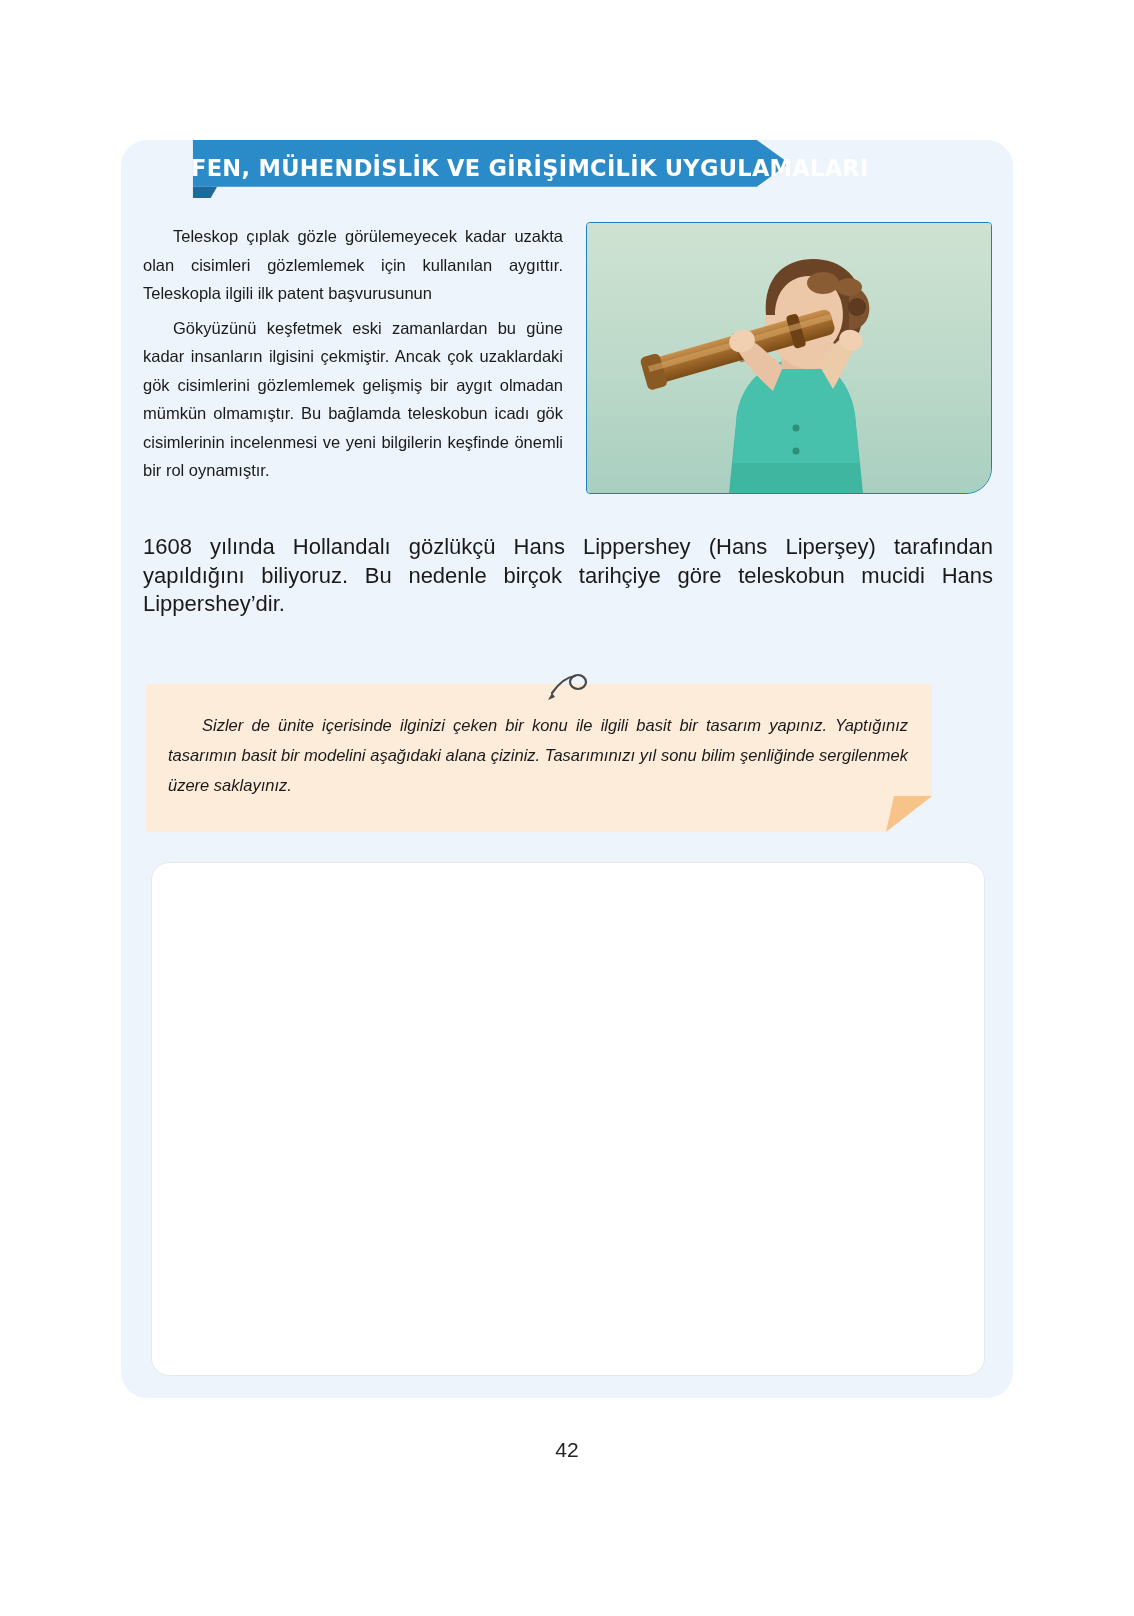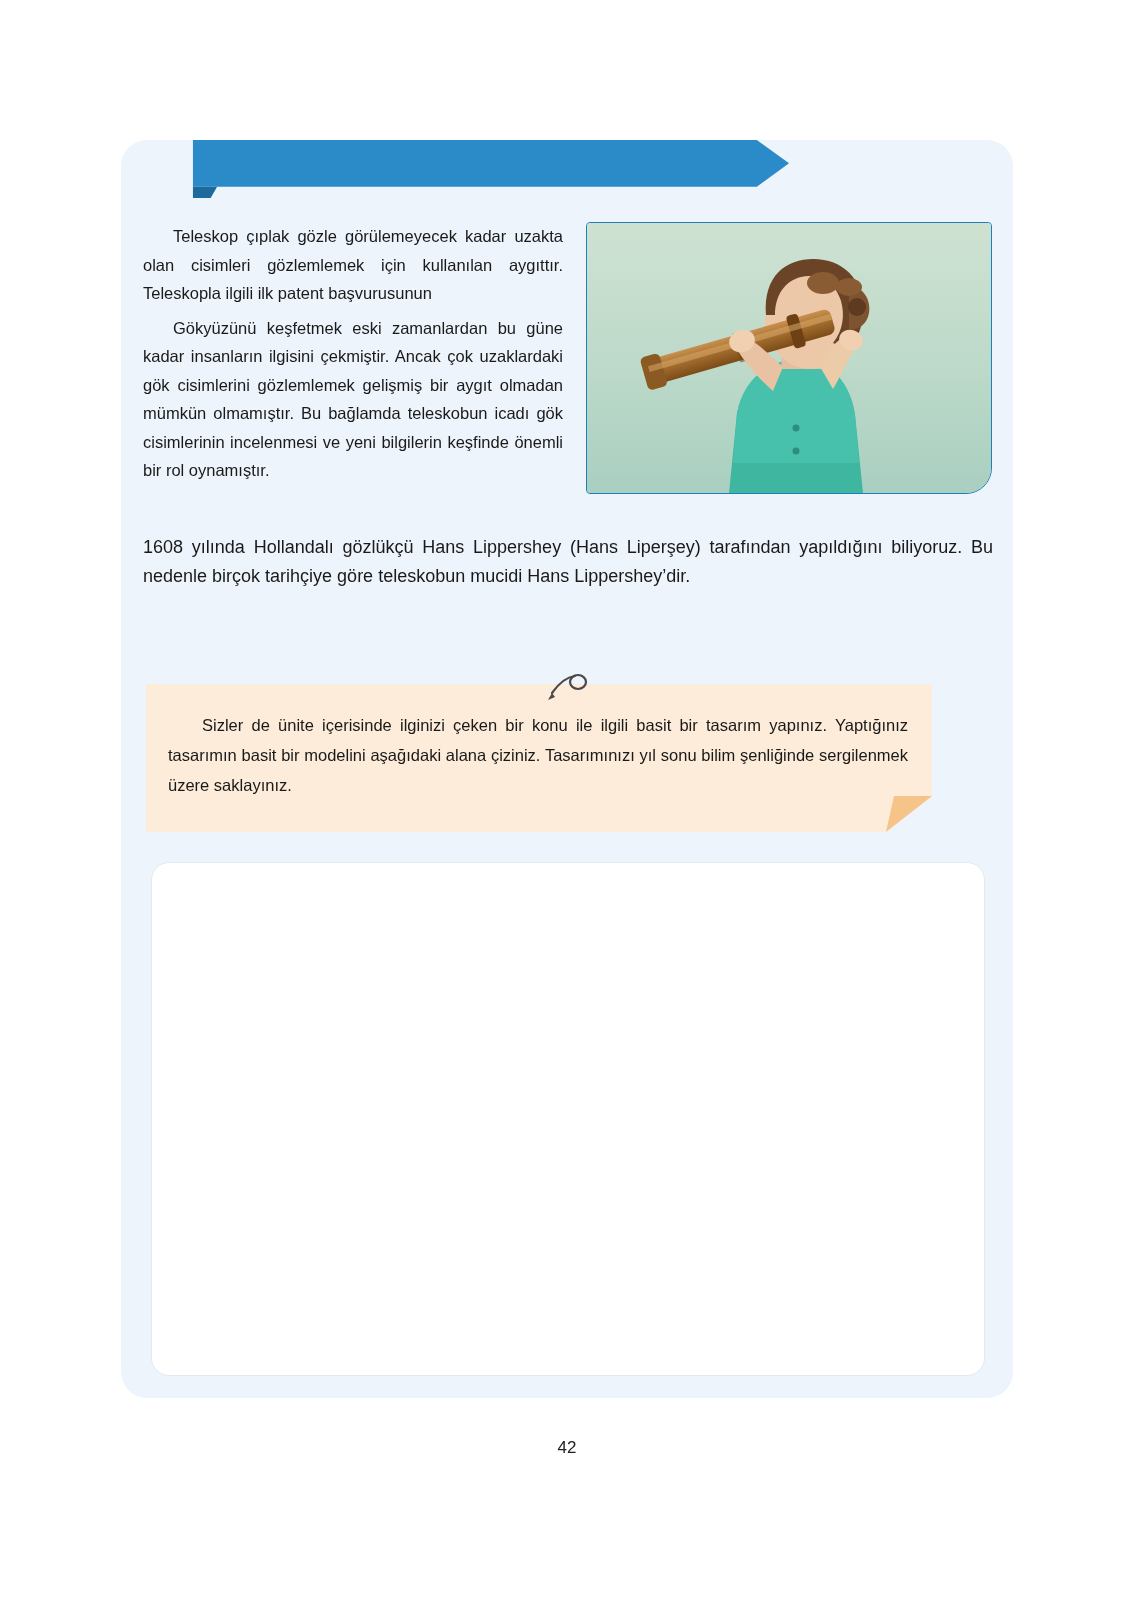--- a/index.html
+++ b/index.html
@@ -73,21 +73,21 @@
     color: #1a1a1a;
     text-align: justify;
   }
   .text-col p { margin: 0 0 6px 0; text-indent: 30px; }
 
   .text-full {
     position: absolute;
     left: 143px;
     top: 533px;
     width: 850px;
-    font-size: 18px;
+    font-size: 22px;
     line-height: 28.5px;
     color: #1a1a1a;
     text-align: justify;
   }
   .text-full p { margin: 0; }
 
   .text-full2 {
     position: absolute;
     left: 143px;
     top: 604px;
@@ -127,20 +127,21 @@
     width: 786px;
     height: 148px;
   }
   .note-text {
     position: absolute;
     left: 22px;
     top: 26px;
     width: 740px;
     font-size: 16.5px;
     line-height: 30px;
+    font-style: italic;
     color: #1a1a1a;
     text-align: justify;
   }
   .note-text p { margin: 0; text-indent: 34px; }
 
   .pin {
     position: absolute;
     left: 545px;
     top: 673px;
     width: 44px;
@@ -159,36 +160,37 @@
     border: 1px solid #e3e9ef;
   }
 
   
   .page-number {
     position: absolute;
     left: 0;
     top: 1438px;
     width: 1134px;
     text-align: center;
-    font-size: 17px;
+    font-size: 21px;
     color: #222;
   }
 </style>
 </head>
 <body>
 
 <div class="page">
 
   <div class="content-panel"></div>
 
   <div class="banner-wrap">
     <svg class="banner-arrow" viewBox="0 0 740 72" xmlns="http://www.w3.org/2000/svg">
       <polygon points="0,0 700,0 740,29 700,58 0,58" fill="#2a8bc8"></polygon>
       <polygon points="0,58 30,58 22,72 0,72" fill="#1d6a9c"></polygon>
     </svg>
+    <div class="banner-title">FEN, MÜHENDİSLİK VE GİRİŞİMCİLİK UYGULAMALARI</div>
   </div>
 
   <div class="text-col">
     <p>Teleskop çıplak gözle görülemeyecek kadar uzakta olan cisimleri gözlemlemek için kullanılan aygıttır. Teleskopla ilgili ilk patent başvurusunun</p>
     <p>Gökyüzünü keşfetmek eski zamanlardan bu güne kadar insanların ilgisini çekmiştir. Ancak çok uzaklardaki gök cisimlerini gözlemlemek gelişmiş bir aygıt olmadan mümkün olmamıştır. Bu bağlamda teleskobun icadı gök cisimlerinin incelenmesi ve yeni bilgilerin keşfinde önemli bir rol oynamıştır.</p>
   </div>
 
   <div class="photo">
     <svg width="404" height="270" viewBox="0 0 404 270" xmlns="http://www.w3.org/2000/svg">
       <defs>

